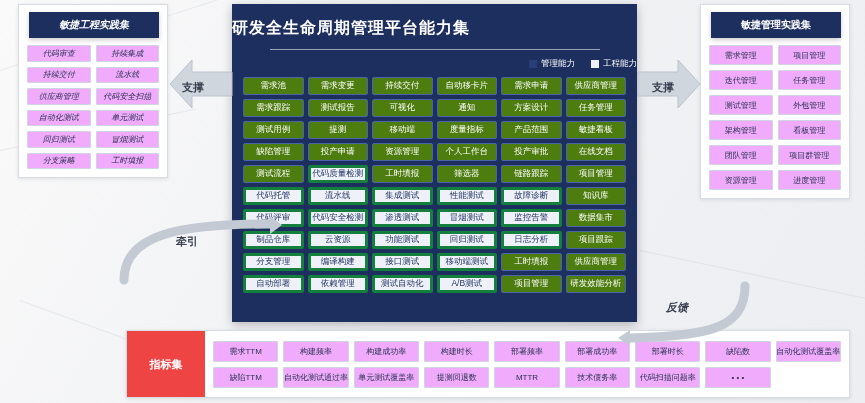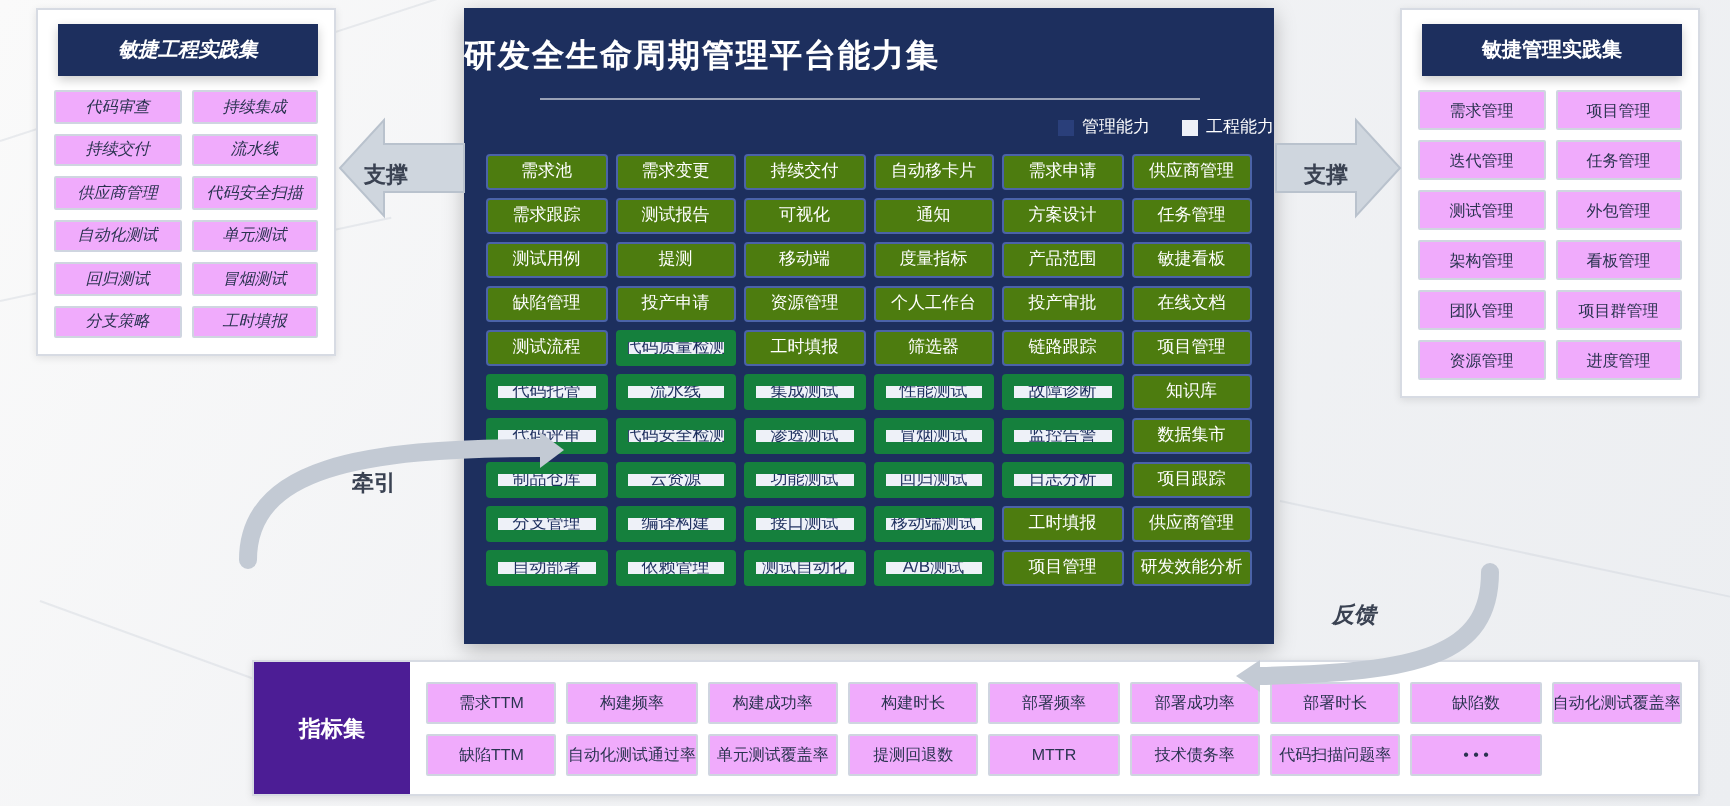--- a/index.html
+++ b/index.html
@@ -64,21 +64,21 @@
     border-radius: 2px;
     color: #fff;
     font-size: 8.5px;
     display: flex;
     align-items: center;
     justify-content: center;
     white-space: nowrap;
     overflow: hidden;
   }
   .cell.mgmt { background: #4d7c0f; border: 1px solid #4b63a8; }
-  .cell.eng  { background: #eef1f8; color: #1d2f5e; border: 6px solid #15803d; }
+  .cell.eng  { background: #eef1f8; color: #1d2f5e; border: 3px solid #15803d; }
 
   
   .side-card {
     position: absolute;
     background: #ffffff;
     border: 1px solid #d7dbe3;
     box-shadow: 0 1px 4px rgba(0,0,0,0.10);
   }
   .side-left  { left: 18px;  top: 4px;  width: 150px; height: 174px; font-style: italic; }
   .side-right { left: 700px; top: 4px;  width: 150px; height: 195px; }
@@ -117,21 +117,21 @@
     left: 126px; top: 330px;
     width: 724px; height: 68px;
     background: #ffffff;
     border: 1px solid #d7dbe3;
     box-shadow: 0 1px 4px rgba(0,0,0,0.10);
     display: flex;
     align-items: center;
   }
   .bottom-head {
     width: 78px; height: 100%;
-    background: #4c1d95;
+    background: #ef4444;
     color: #fff;
     font-size: 11px;
     font-weight: bold;
     display: flex; align-items: center; justify-content: center;
     flex: 0 0 78px;
   }
   .bottom-body {
     flex: 1;
     padding: 7px 8px;
     display: grid;

